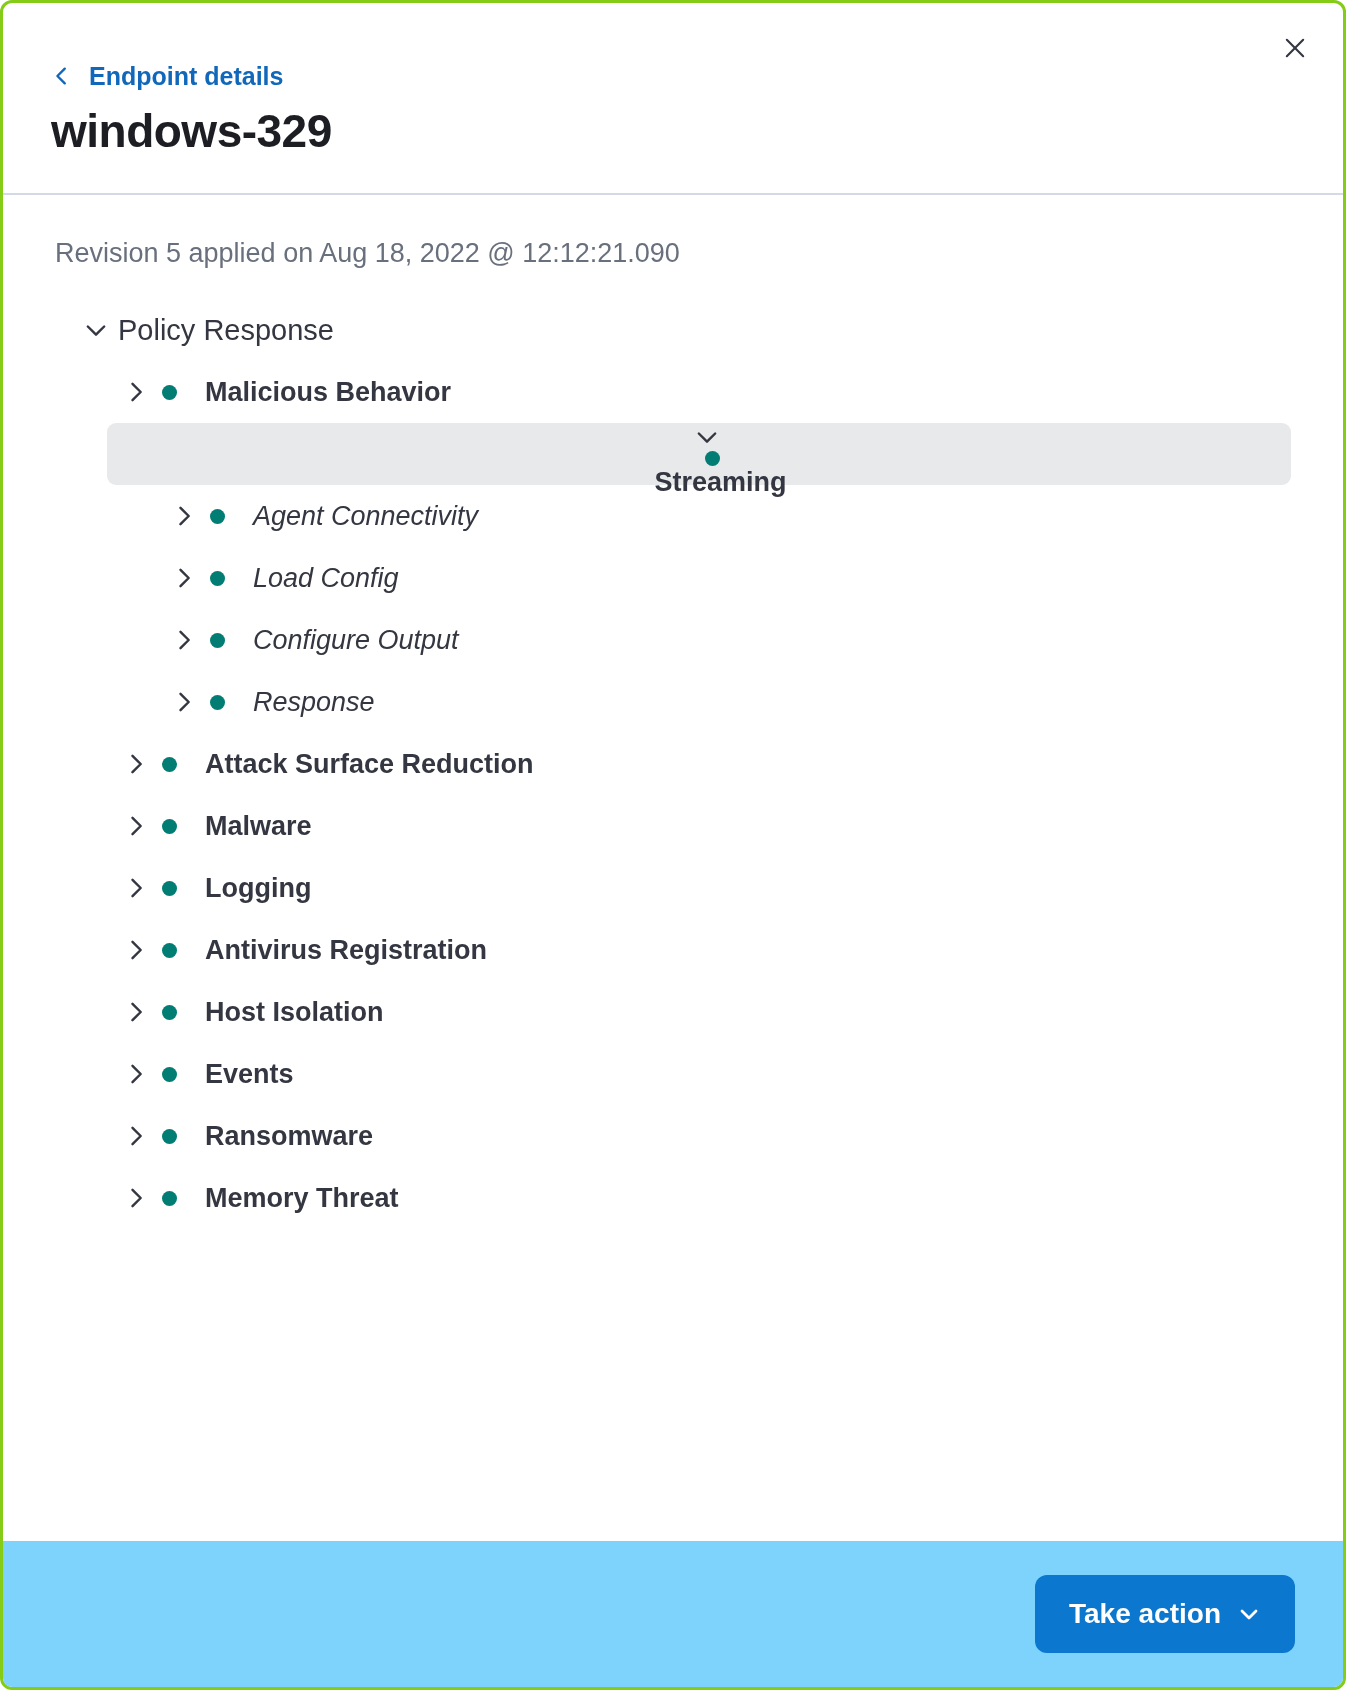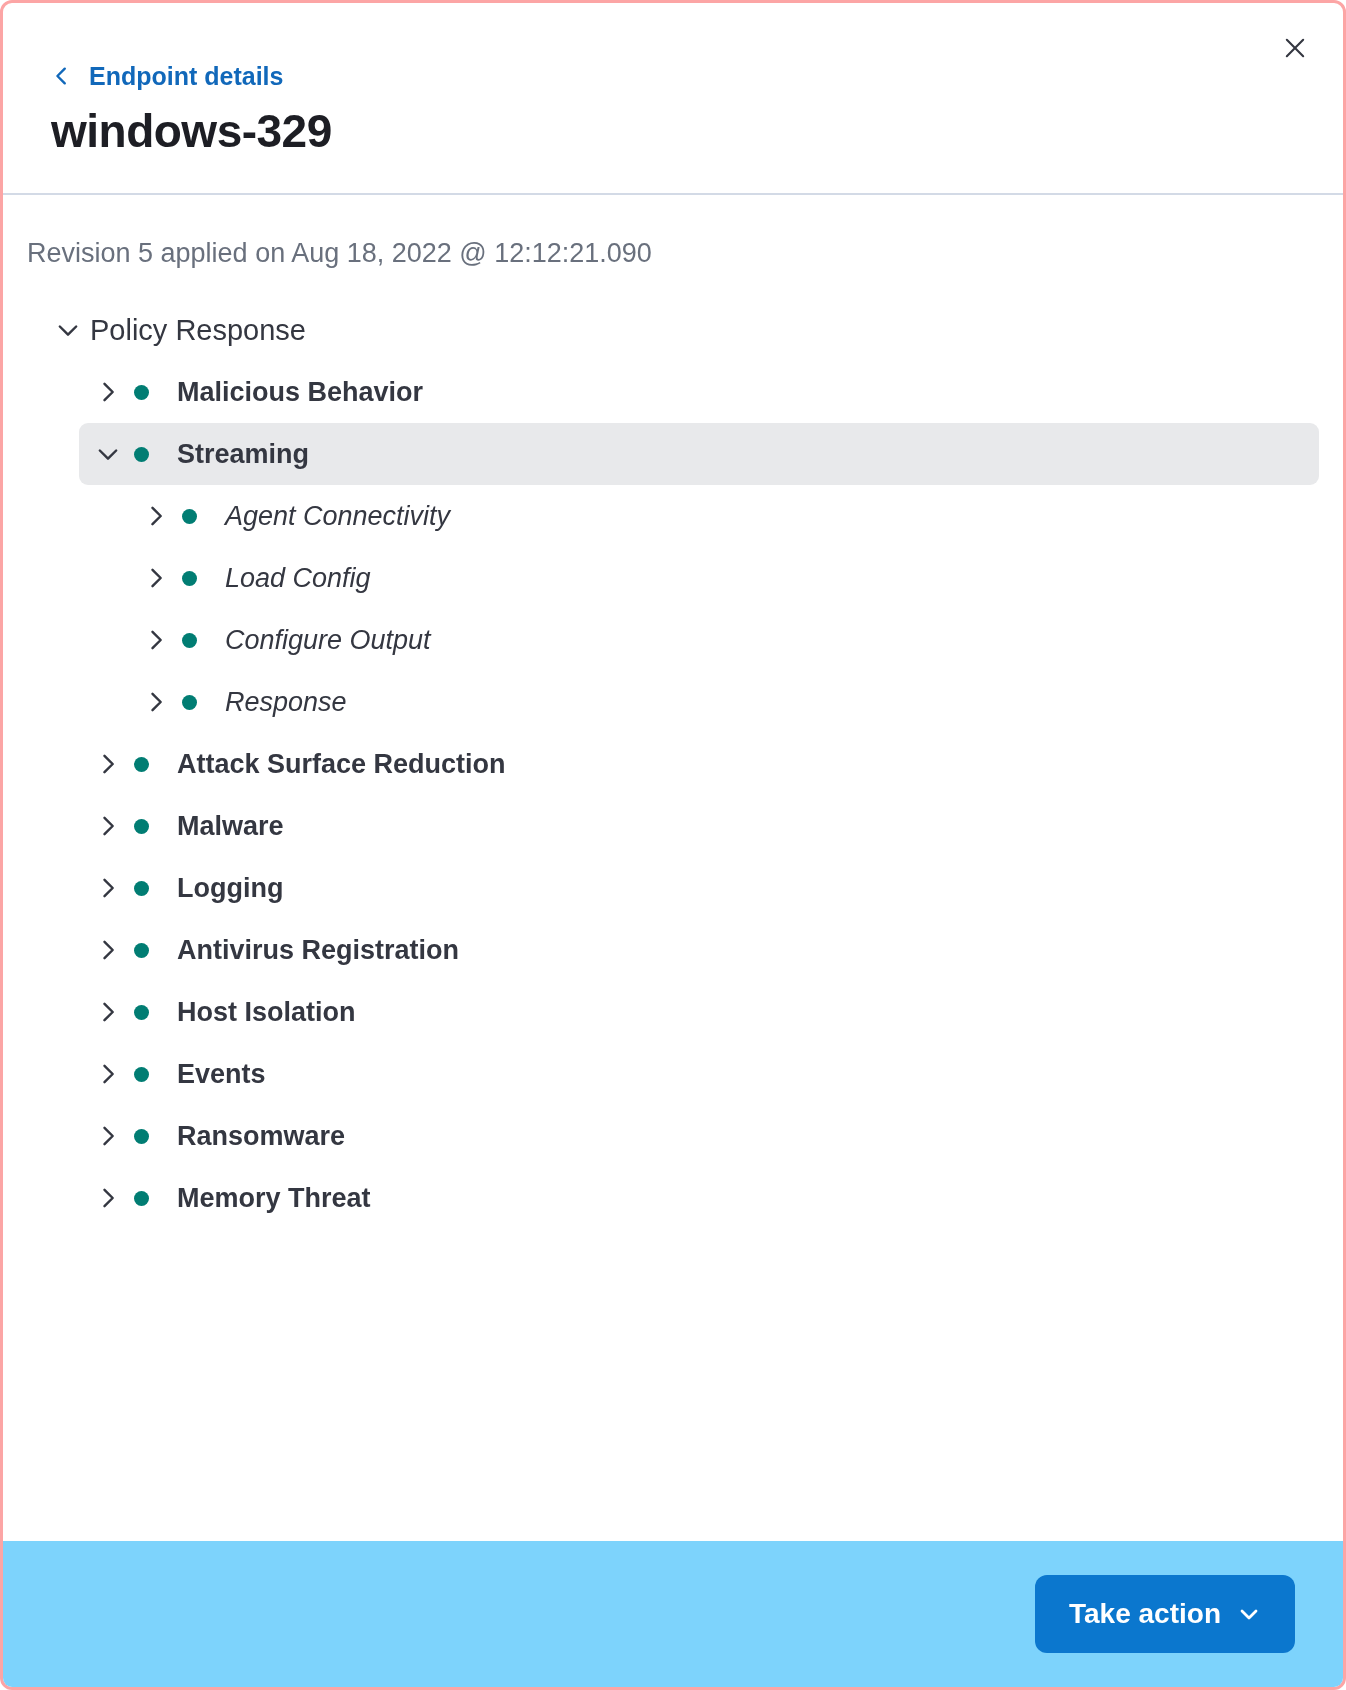--- a/index.html
+++ b/index.html
@@ -3,21 +3,21 @@
 <meta charset="utf-8">
 <style>
   html,body{margin:0;padding:0;background:#ffffff;}
   *{box-sizing:border-box;}
   body{font-family:"Liberation Sans","DejaVu Sans",sans-serif;color:#343741;}
 
   .panel{
     position:relative;
     width:1346px;height:1690px;
     background:#ffffff;
-    border:3px solid #fca5a5;
+    border:3px solid #84cc16;
     border-radius:12px;
     overflow:hidden;
   }
 
   
   .header{padding:58px 48px 0 48px;}
   .back{
     display:inline-flex;align-items:center;gap:16px;
     color:#1168ba;text-decoration:none;cursor:pointer;
     font-size:25px;font-weight:700;line-height:30px;
@@ -27,38 +27,38 @@
     margin:12px 0 0 0;
     font-size:46px;line-height:56px;font-weight:700;
     color:#1d1e24;letter-spacing:-0.5px;
   }
   .divider{
     border:none;border-top:2px solid #d3dae6;
     margin:34px 0 0 0;
   }
 
   
-  .content{padding:0 24px;}
+  .content{padding:0 52px;}
   .revision{
     margin-top:42px;
     font-size:27px;line-height:32px;color:#69707d;
   }
   .tree{margin-top:30px;display:flex;flex-direction:column;}
 
   .row{
     display:flex;align-items:center;
     height:62px;
     padding-left:15px;
     border-radius:9px;
     cursor:pointer;
   }
   .row.level-0{margin-left:12px;}
   .row.level-1{margin-left:52px;font-weight:bold;}
   .row.level-2{margin-left:100px;font-style:italic;}
-  .row.selected{background:#e8e9eb;}
+  .row.selected{background:#e8e9eb;flex-direction:column;}
 
   .chev{
     width:28px;height:28px;flex:0 0 28px;
     display:flex;align-items:center;justify-content:center;
   }
   .chev svg{display:block;}
   .dot{
     width:15px;height:15px;flex:0 0 15px;
     margin-left:12px;
     border-radius:50%;

